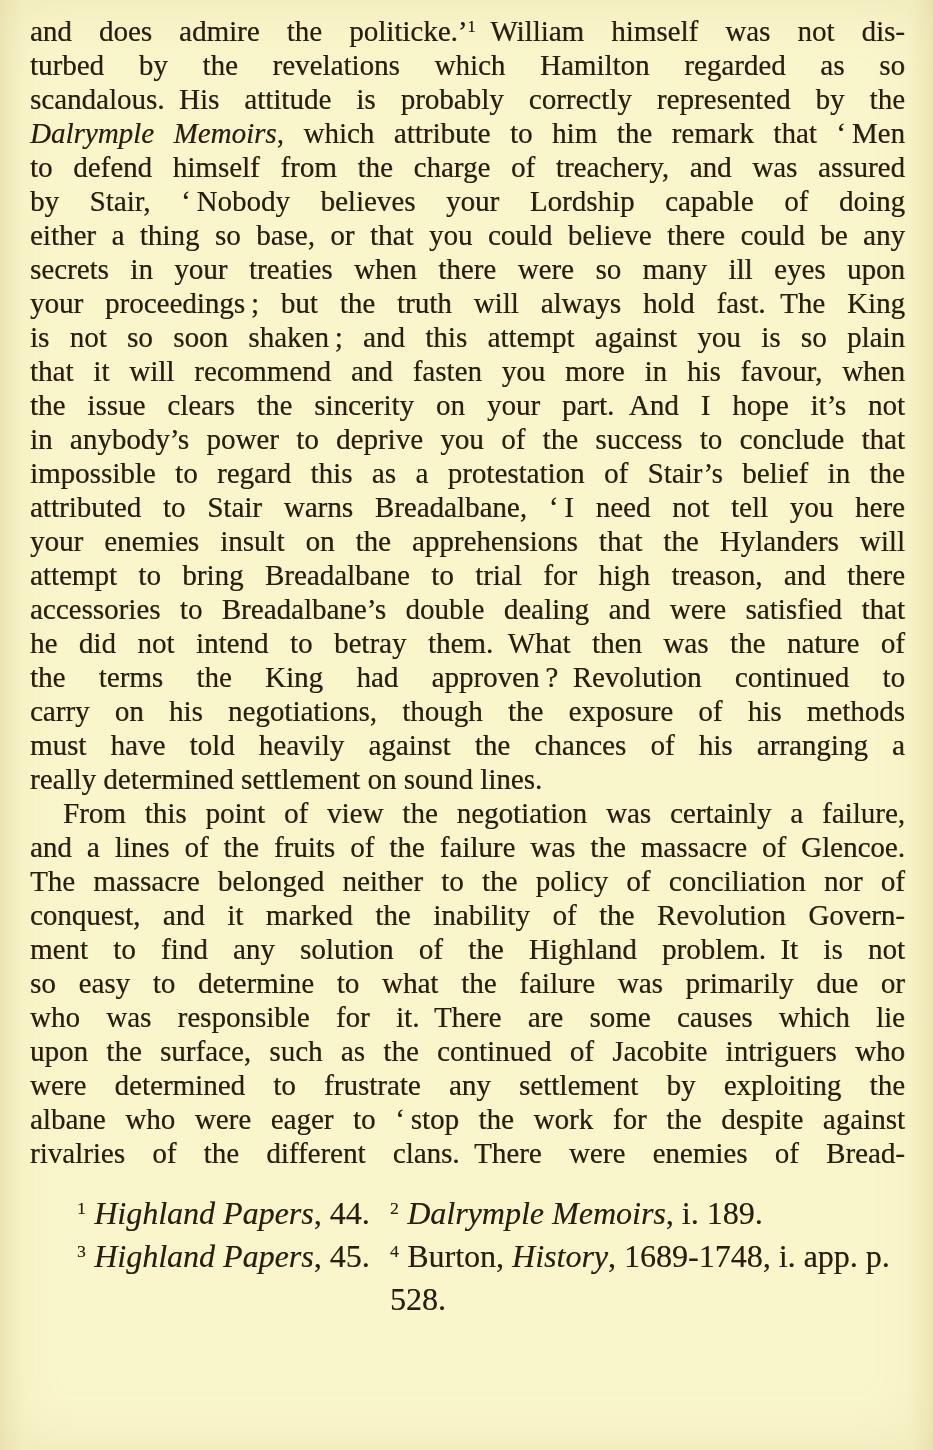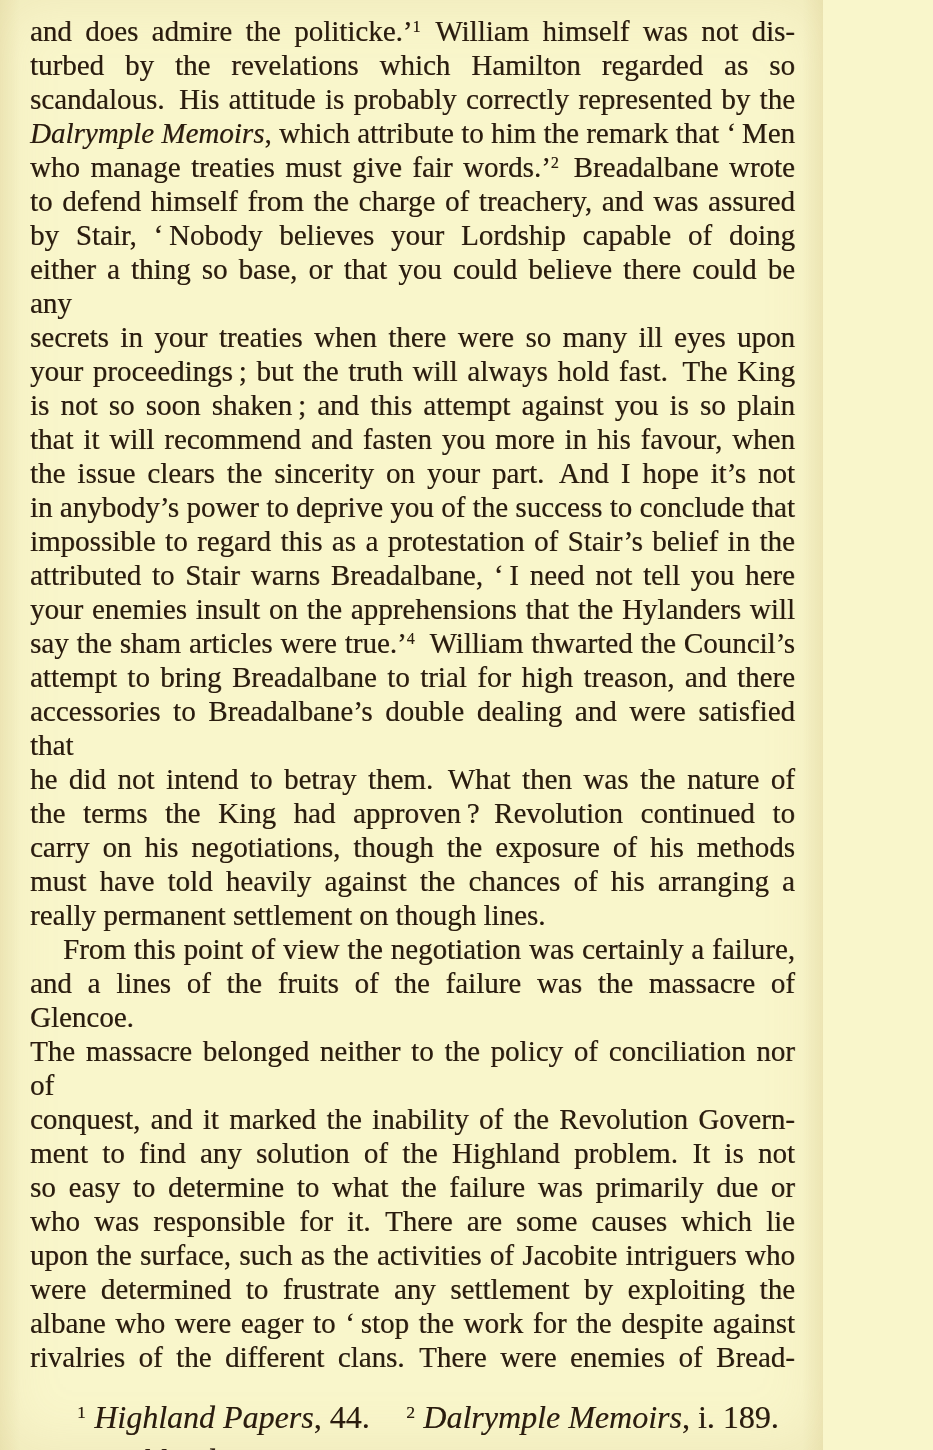--- a/index.html
+++ b/index.html
@@ -7,21 +7,21 @@
     padding: 0;
   }
   body {
     width: 933px;
     height: 1450px;
     overflow: hidden;
     background: var(--paper, #f9f6cb);
   }
   .page {
     box-sizing: border-box;
-    width: 823px;
+    width: 933px;
     height: 1450px;
     padding: 14px 28px 0 30px;
     background:
       linear-gradient(90deg, rgba(205,185,120,0.18) 0%, rgba(205,185,120,0) 2.5%, rgba(205,185,120,0) 97.5%, rgba(205,185,120,0.18) 100%),
       var(--paper, #f9f6cb);
     box-shadow: inset 0 0 60px rgba(190,168,96,0.18);
     font-family: "Liberation Serif", "DejaVu Serif", serif;
     color: var(--ink, #2a1c0e);
   }
   .text-block .line {
@@ -56,61 +56,58 @@
     font-size: 32px;
     line-height: 43px;
     text-shadow: 0.3px 0.3px 0 rgba(42,28,14,0.5);
   }
   .fn-left {
     width: 313px;
     flex: 0 0 313px;
   }
   .fn-right {
     flex: 1 1 auto;
-    text-align: center;
   }
 </style>
 </head>
 <body>
 
 <div class="page">
   <div class="text-block" id="text-block">
       <div class="line"><span>and does admire the politicke.’</span><sup>1</sup><span> William himself was not dis-</span></div>
       <div class="line"><span>turbed by the revelations which Hamilton regarded as so</span></div>
       <div class="line"><span>scandalous. His attitude is probably correctly represented by the</span></div>
       <div class="line"><em>Dalrymple Memoirs</em><span>, which attribute to him the remark that ‘ Men</span></div>
-      <div class="line"><span>who manage treaties must give fair words.’</span><sup>2</sup><span> Breadalbane wrote</span></div>
       <div class="line"><span>to defend himself from the charge of treachery, and was assured</span></div>
       <div class="line"><span>by Stair, ‘ Nobody believes your Lordship capable of doing</span></div>
       <div class="line"><span>either a thing so base, or that you could believe there could be any</span></div>
       <div class="line"><span>secrets in your treaties when there were so many ill eyes upon</span></div>
       <div class="line"><span>your proceedings ; but the truth will always hold fast. The King</span></div>
       <div class="line"><span>is not so soon shaken ; and this attempt against you is so plain</span></div>
       <div class="line"><span>that it will recommend and fasten you more in his favour, when</span></div>
       <div class="line"><span>the issue clears the sincerity on your part. And I hope it’s not</span></div>
       <div class="line"><span>in anybody’s power to deprive you of the success to conclude that</span></div>
       <div class="line"><span>impossible to regard this as a protestation of Stair’s belief in the</span></div>
       <div class="line"><span>attributed to Stair warns Breadalbane, ‘ I need not tell you here</span></div>
       <div class="line"><span>your enemies insult on the apprehensions that the Hylanders will</span></div>
-      <div class="line"><span>say the sham articles were true.’</span><sup>4</sup><span> William thwarted the Council’s</span></div>
       <div class="line"><span>attempt to bring Breadalbane to trial for high treason, and there</span></div>
       <div class="line"><span>accessories to Breadalbane’s double dealing and were satisfied that</span></div>
       <div class="line"><span>he did not intend to betray them. What then was the nature of</span></div>
       <div class="line"><span>the terms the King had approven ? Revolution continued to</span></div>
       <div class="line"><span>carry on his negotiations, though the exposure of his methods</span></div>
       <div class="line"><span>must have told heavily against the chances of his arranging a</span></div>
-      <div class="line unjust"><span>really permanent settlement on though lines.</span></div>
+      <div class="line unjust"><span>really determined settlement on sound lines.</span></div>
       <div class="line indent"><span>From this point of view the negotiation was certainly a failure,</span></div>
       <div class="line"><span>and a lines of the fruits of the failure was the massacre of Glencoe.</span></div>
       <div class="line"><span>The massacre belonged neither to the policy of conciliation nor of</span></div>
       <div class="line"><span>conquest, and it marked the inability of the Revolution Govern-</span></div>
       <div class="line"><span>ment to find any solution of the Highland problem. It is not</span></div>
       <div class="line"><span>so easy to determine to what the failure was primarily due or</span></div>
       <div class="line"><span>who was responsible for it. There are some causes which lie</span></div>
-      <div class="line"><span>upon the surface, such as the activities of Jacobite intriguers who</span></div>
+      <div class="line"><span>upon the surface, such as the continued of Jacobite intriguers who</span></div>
       <div class="line"><span>were determined to frustrate any settlement by exploiting the</span></div>
       <div class="line"><span>albane who were eager to ‘ stop the work for the despite against</span></div>
       <div class="line"><span>rivalries of the different clans. There were enemies of Bread-</span></div>
     </div>
   <div class="footnotes" id="footnotes">
       <div class="fn-row">
         <div class="fn-left"><sup>1</sup><em> Highland Papers</em><span>, 44.</span></div>
         <div class="fn-right"><sup>2</sup><em> Dalrymple Memoirs</em><span>, i. 189.</span></div>
       </div>
       <div class="fn-row">

